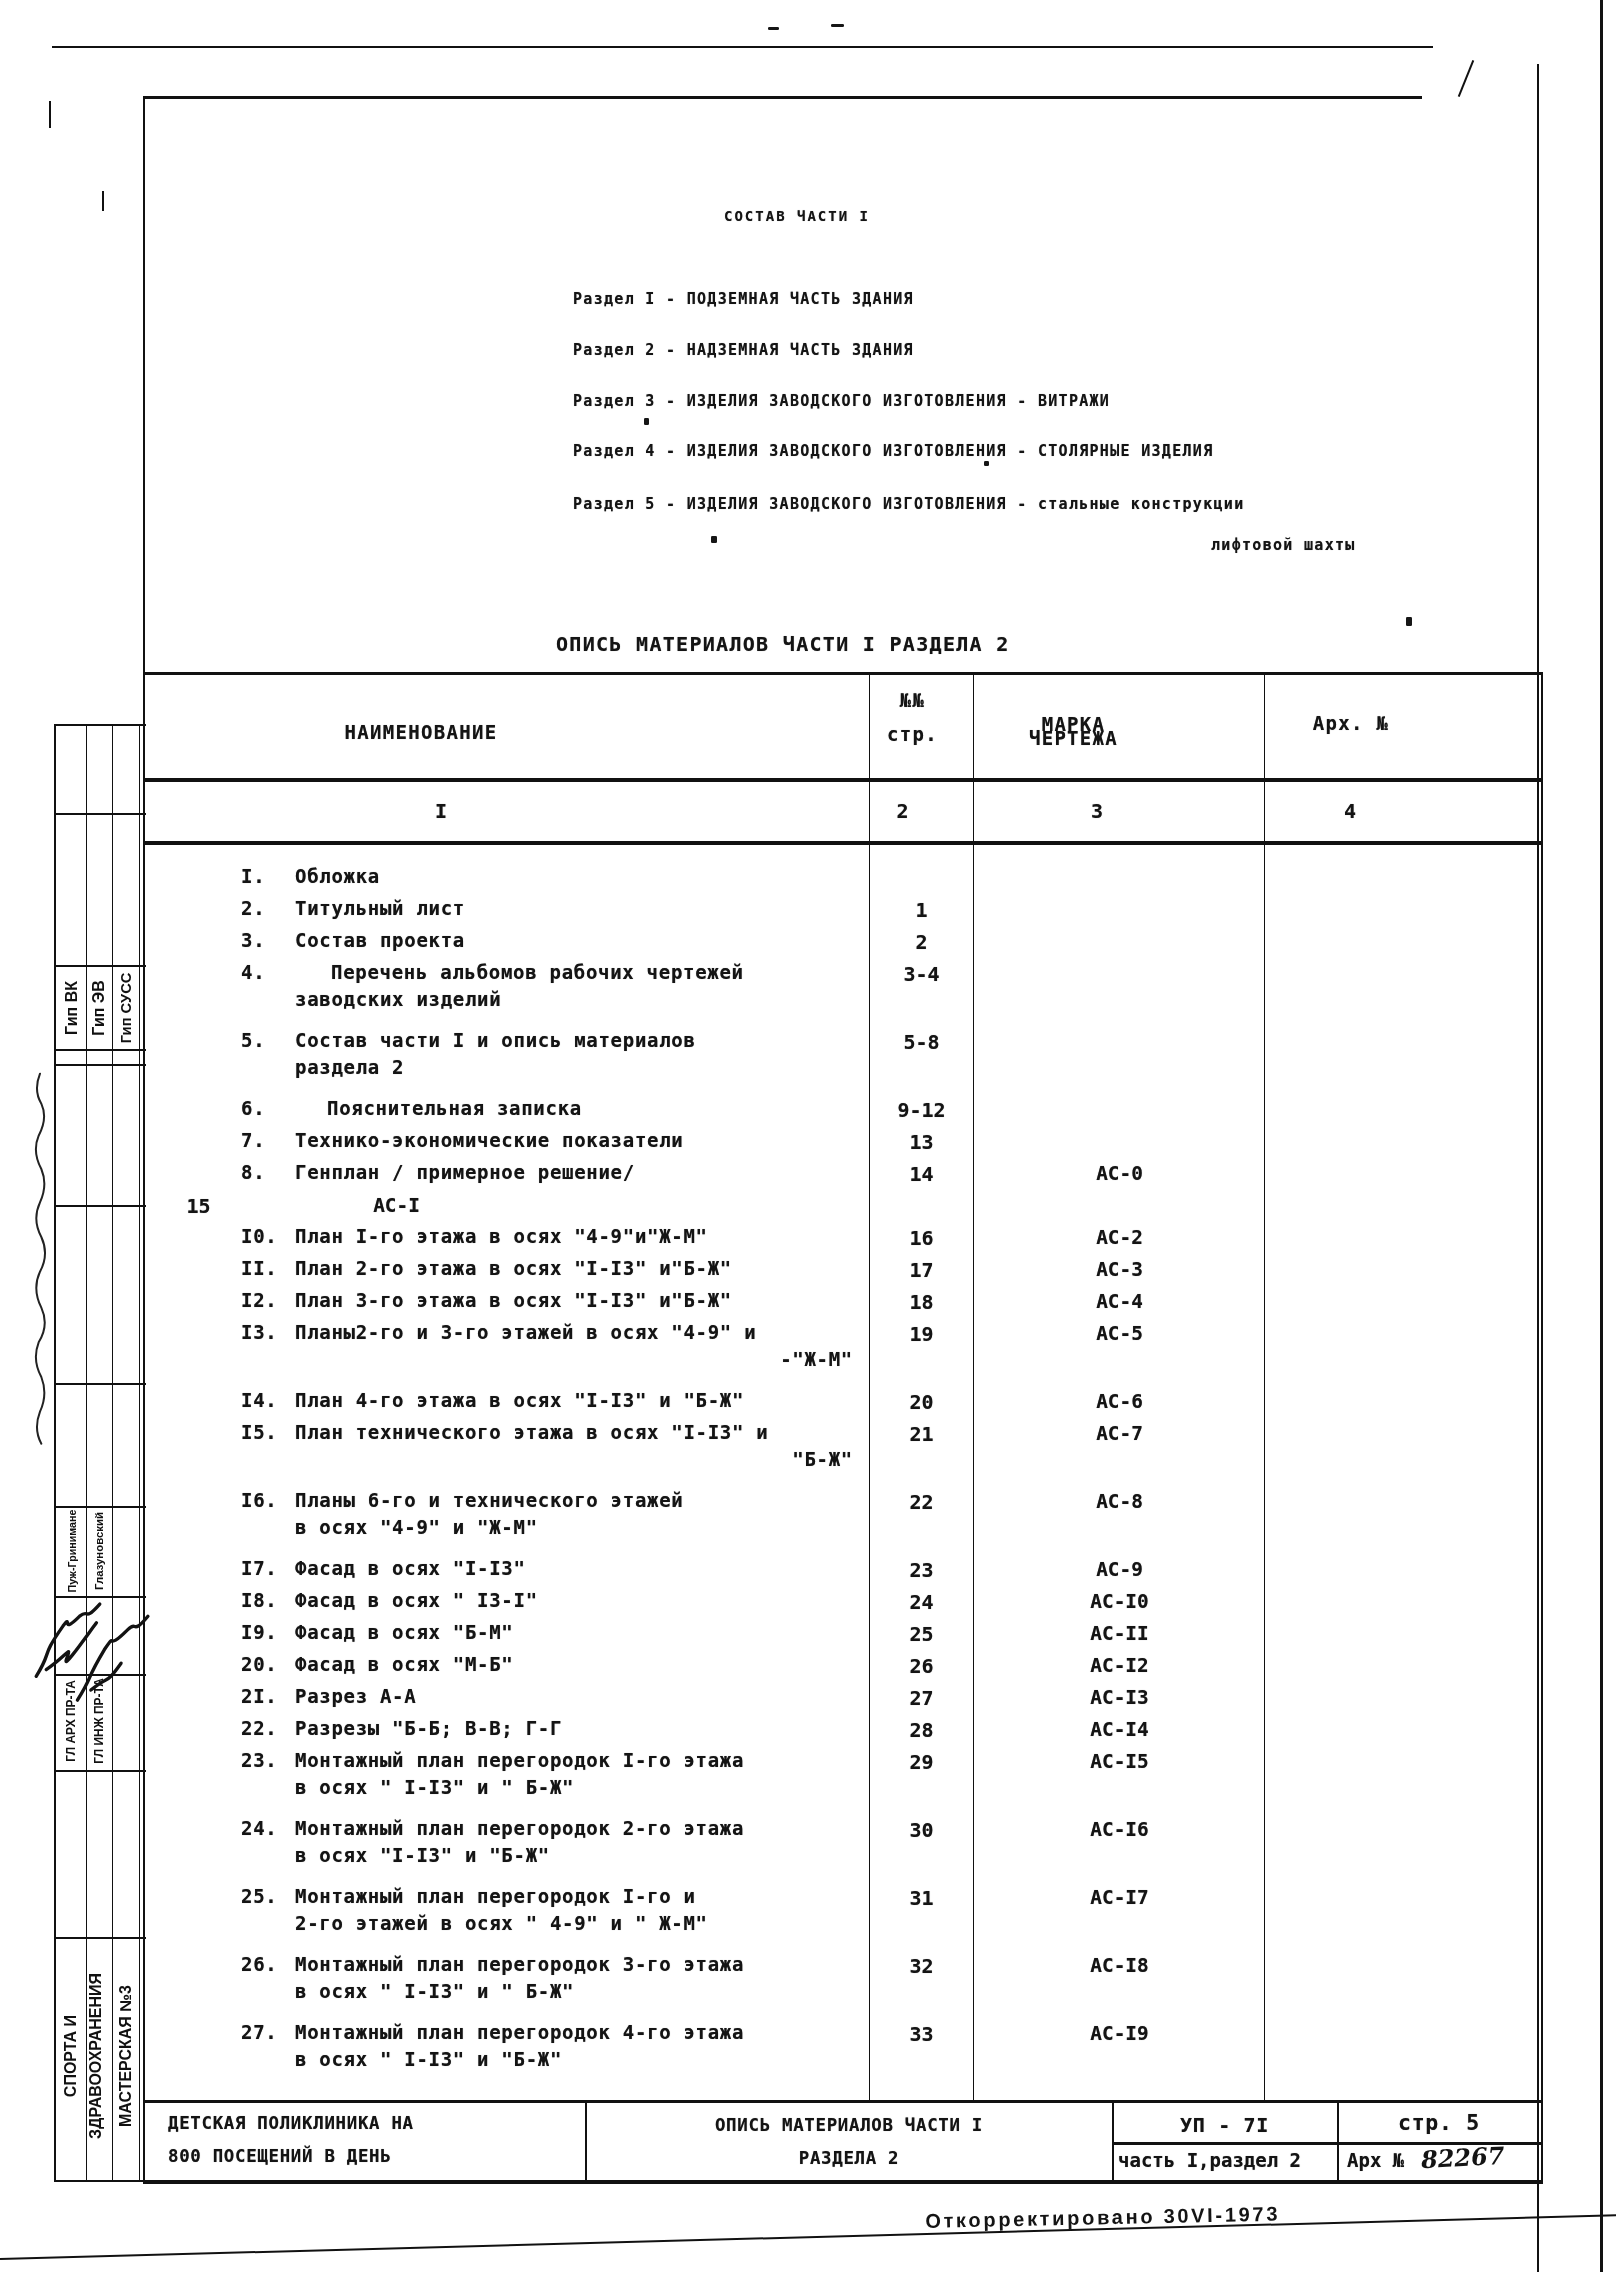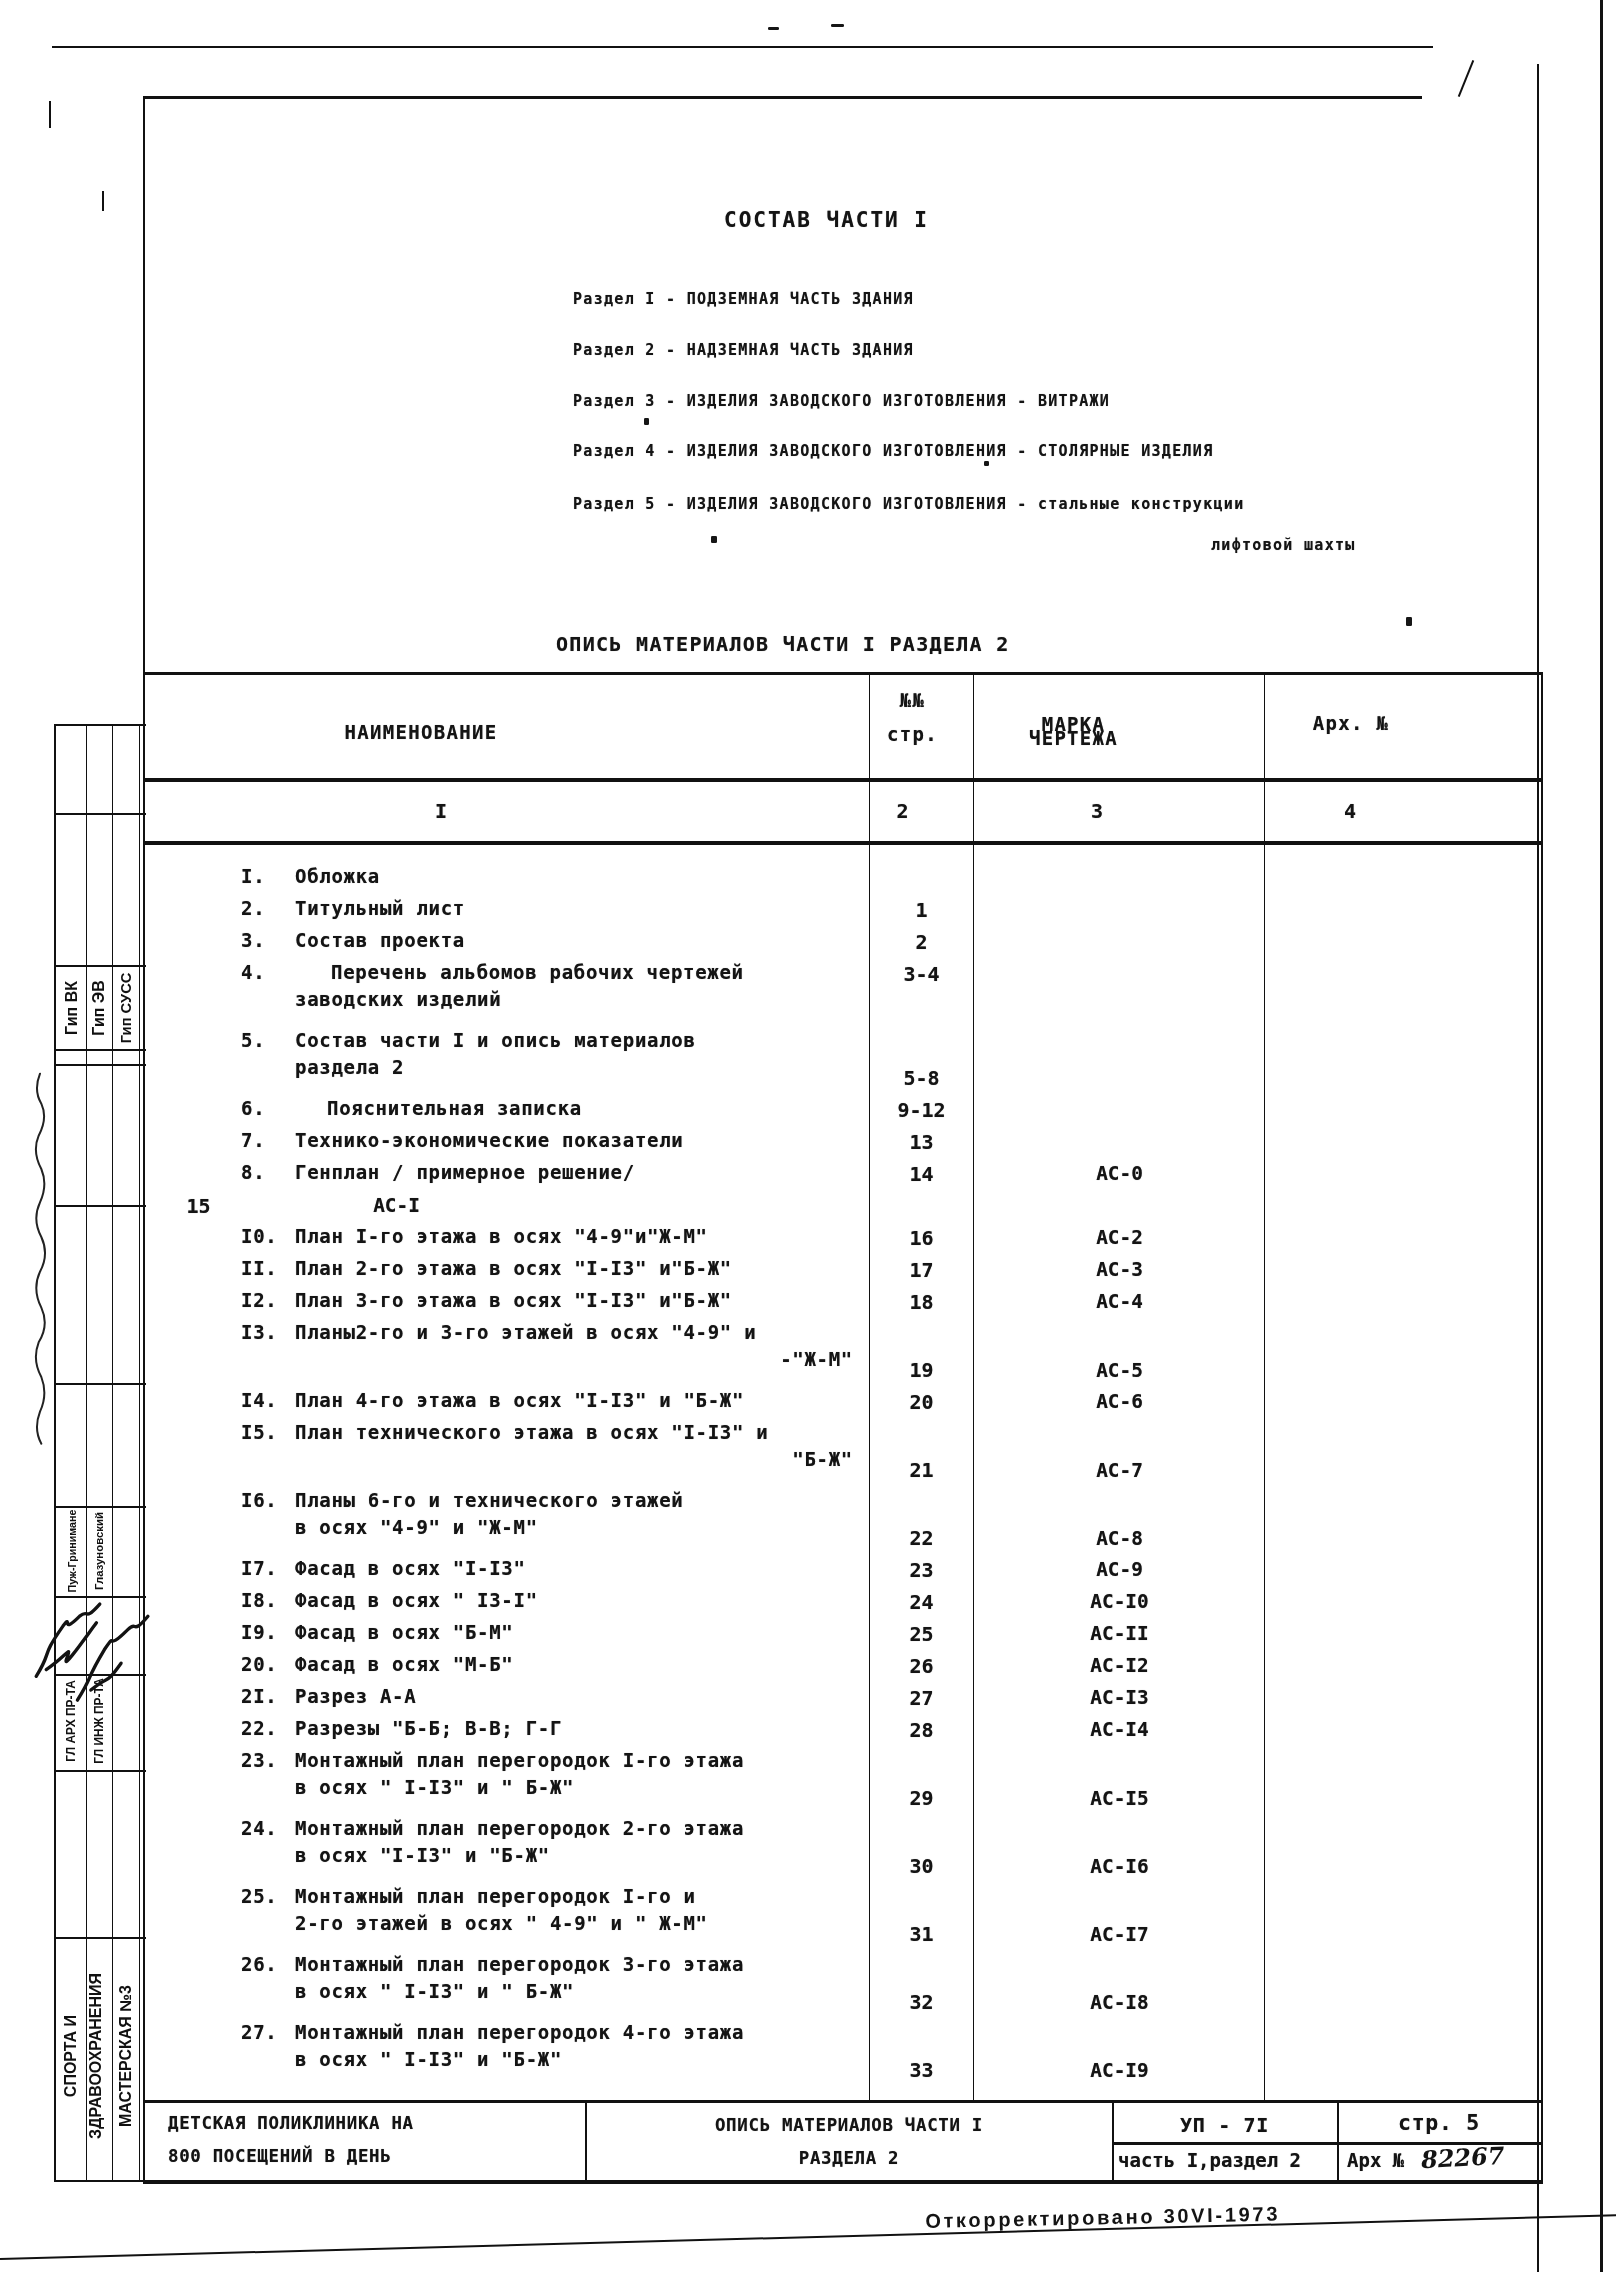--- a/index.html
+++ b/index.html
@@ -8,40 +8,40 @@
     width:1617px;height:2273px;
     background:#ffffff;
     overflow:hidden;
     font-family:"DejaVu Sans Mono", monospace;
     color:#141414;
   }
   .typed{font-weight:bold;text-shadow:0 0 0.7px rgba(10,10,10,.55);}
   .abs{position:absolute;}
   .rule{position:absolute;background:#111;}
   
-  .doc-title{font-size:21px;letter-spacing:2px;}
+  .doc-title{font-size:14px;letter-spacing:2px;}
   .section-line{font-size:15px;letter-spacing:1.3px;white-space:nowrap;}
   .table-title{font-size:20px;letter-spacing:1.3px;}
   
   .th{font-size:19px;letter-spacing:1.3px;text-align:center;}
   .colnum{font-size:20px;text-align:center;}
   
   .tbody{position:absolute;left:146px;top:846px;width:1396px;padding-top:17.4px;}
   .trow{display:flex;height:32px;}
   .trow.two{height:68px;}
   .cell{flex:none;}
   .c-name{width:723px;font-size:19px;letter-spacing:0.7px;}
   .nline{line-height:27px;white-space:nowrap;padding-left:95px;}
   .nline .num{display:inline-block;width:54px;}
   .nline.cont{padding-left:149px;}
   .nline.right{padding-left:0;text-align:right;padding-right:16px;}
   .c-pages{width:105px;font-size:20px;text-align:center;display:flex;justify-content:center;align-items:flex-start;padding-top:2.7px;box-sizing:border-box;}
   .c-mark{width:291px;font-size:19.4px;text-align:center;display:flex;justify-content:center;align-items:flex-start;padding-top:2.7px;box-sizing:border-box;}
   .c-arx{width:278px;}
-  .trow.vb .c-pages,.trow.vb .c-mark{align-items:flex-end;padding-bottom:5.4px;}
+  .trow.vb .c-pages,.trow.vb .c-mark{align-items:flex-start;padding-bottom:5.4px;}
   
   .tb-text{font-size:17.4px;letter-spacing:0.7px;line-height:27px;}
   .tb-center{text-align:center;}
   .script{font-family:"DejaVu Serif", serif;font-style:italic;font-weight:bold;}
   
   .vtext{position:absolute;transform:rotate(-90deg);white-space:nowrap;text-align:center;height:20px;line-height:20px;
          font-family:"Liberation Sans", sans-serif;font-weight:bold;color:#111;}
   .speck{position:absolute;background:#161616;border-radius:1.3px;}
   .footer-note{font-size:20px;letter-spacing:2.7px;transform:rotate(-1.2deg);transform-origin:left top;font-family:"Liberation Sans", sans-serif;font-weight:bold;}
 </style>

